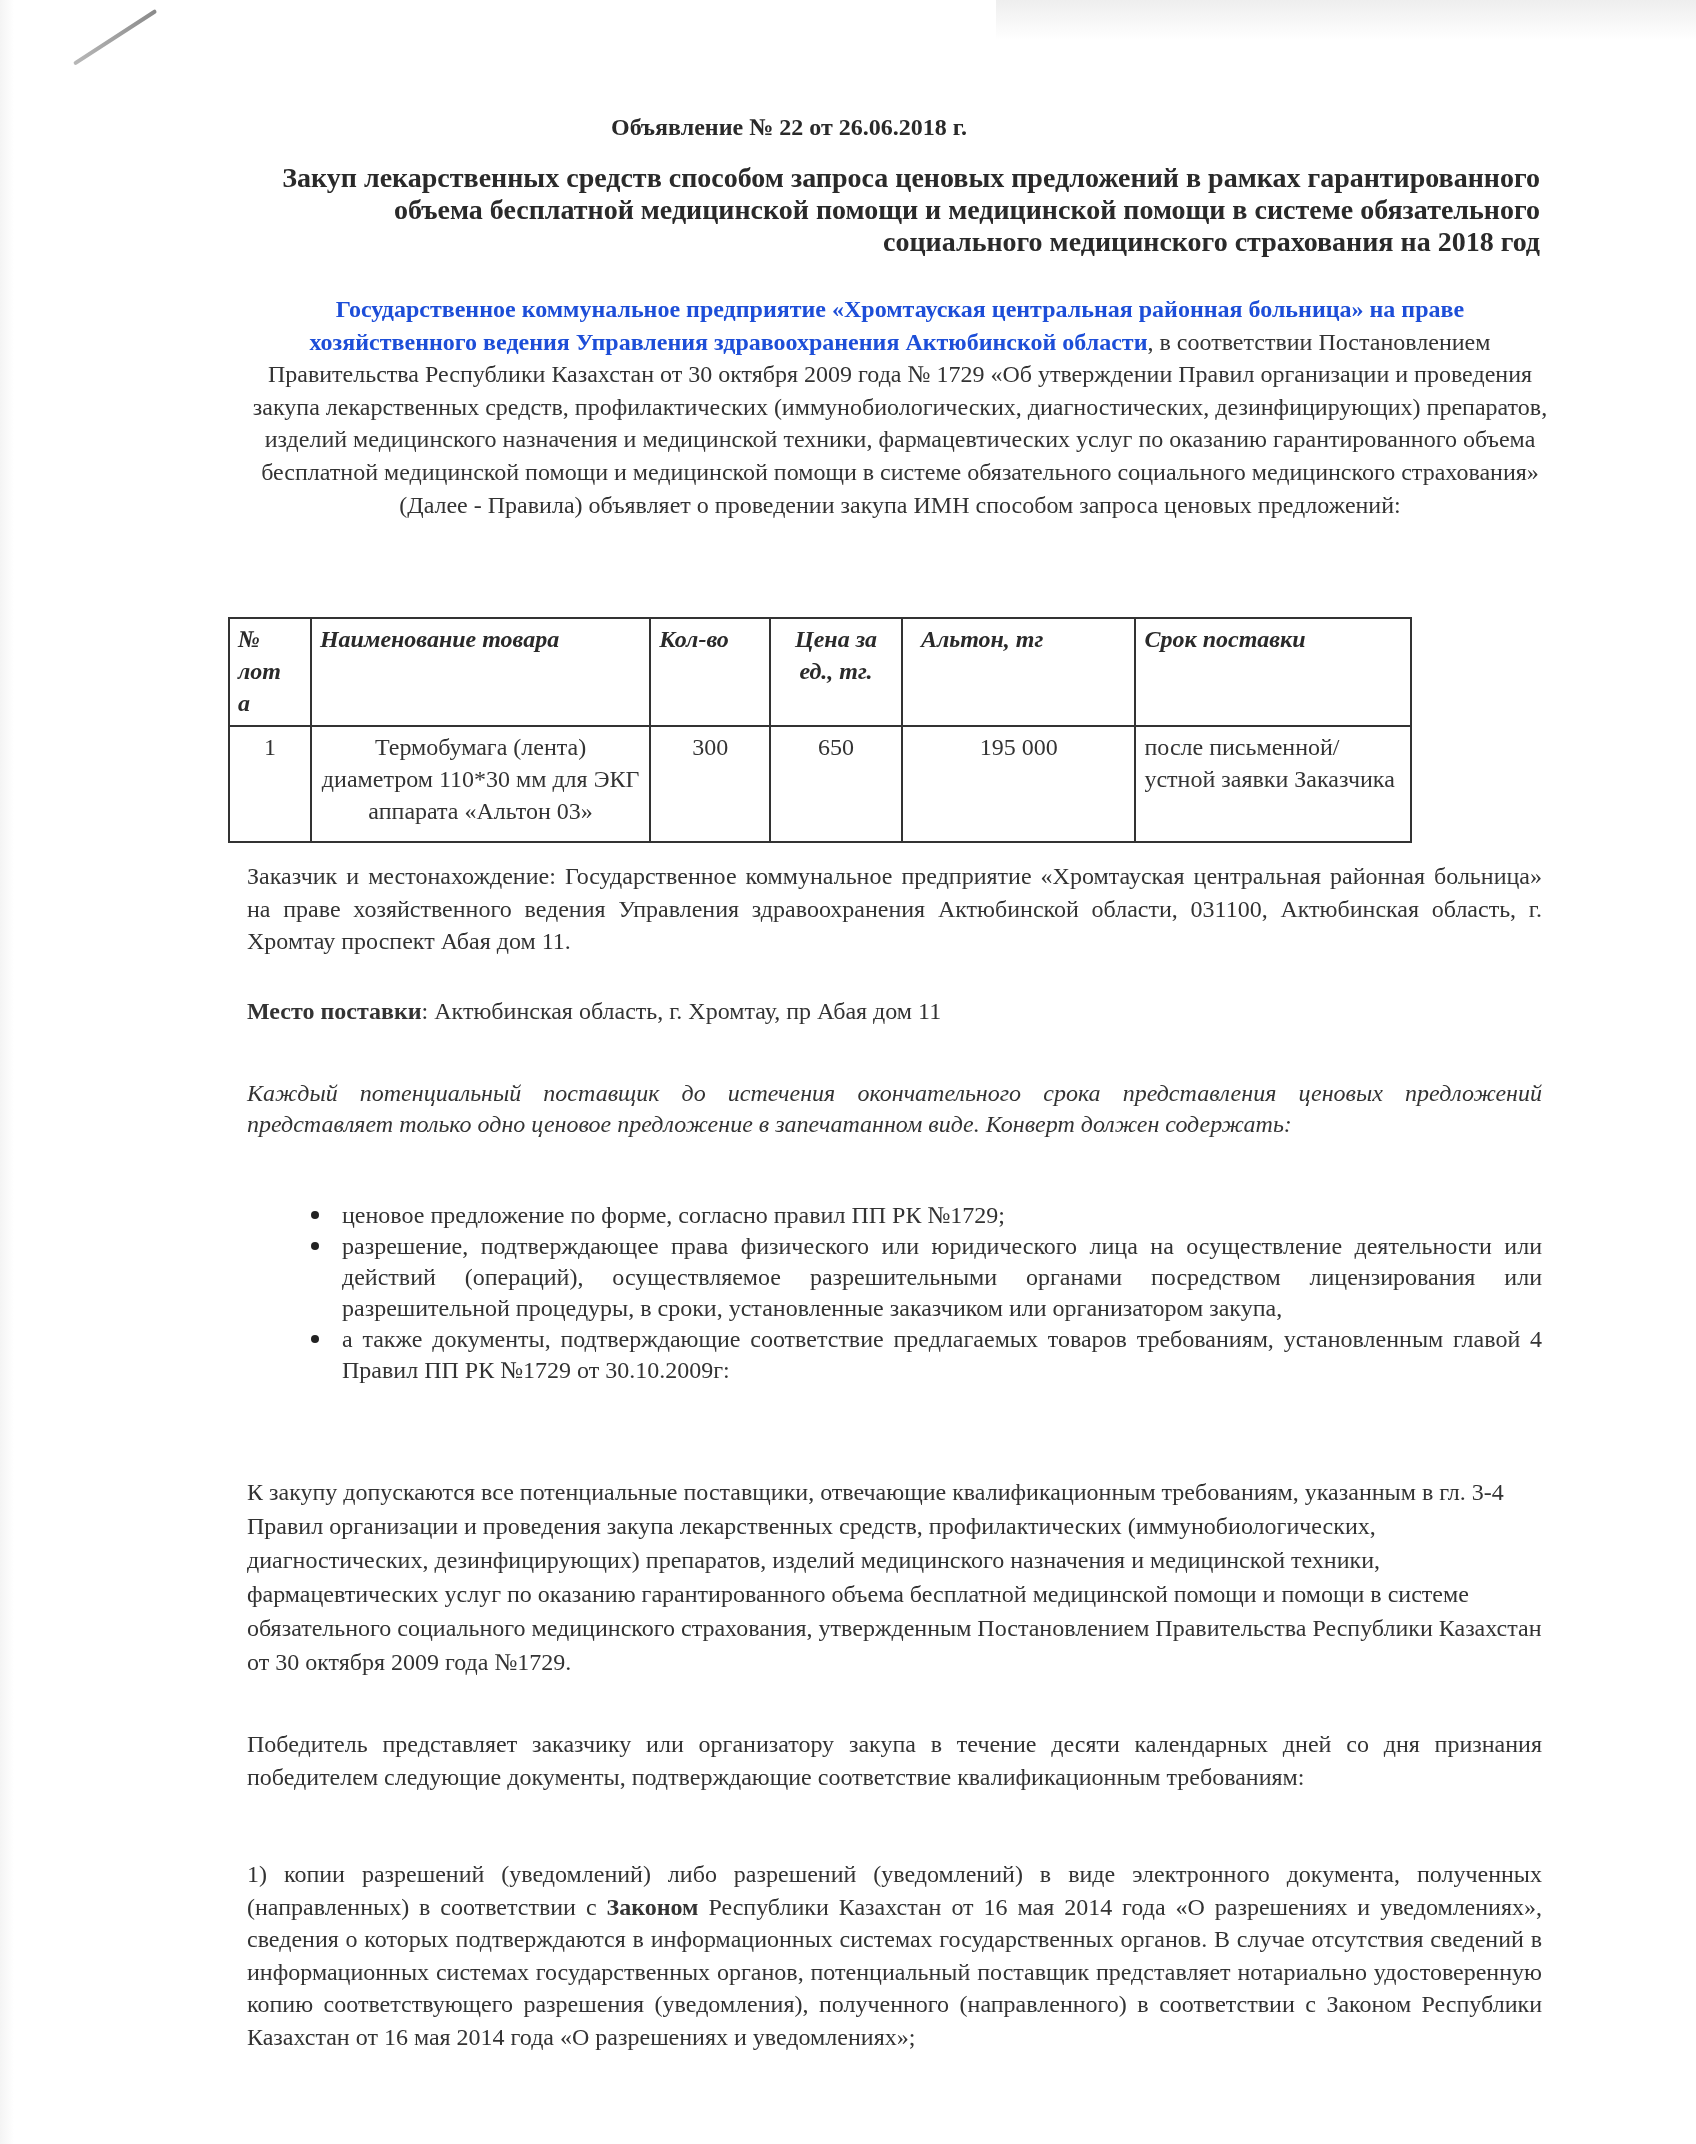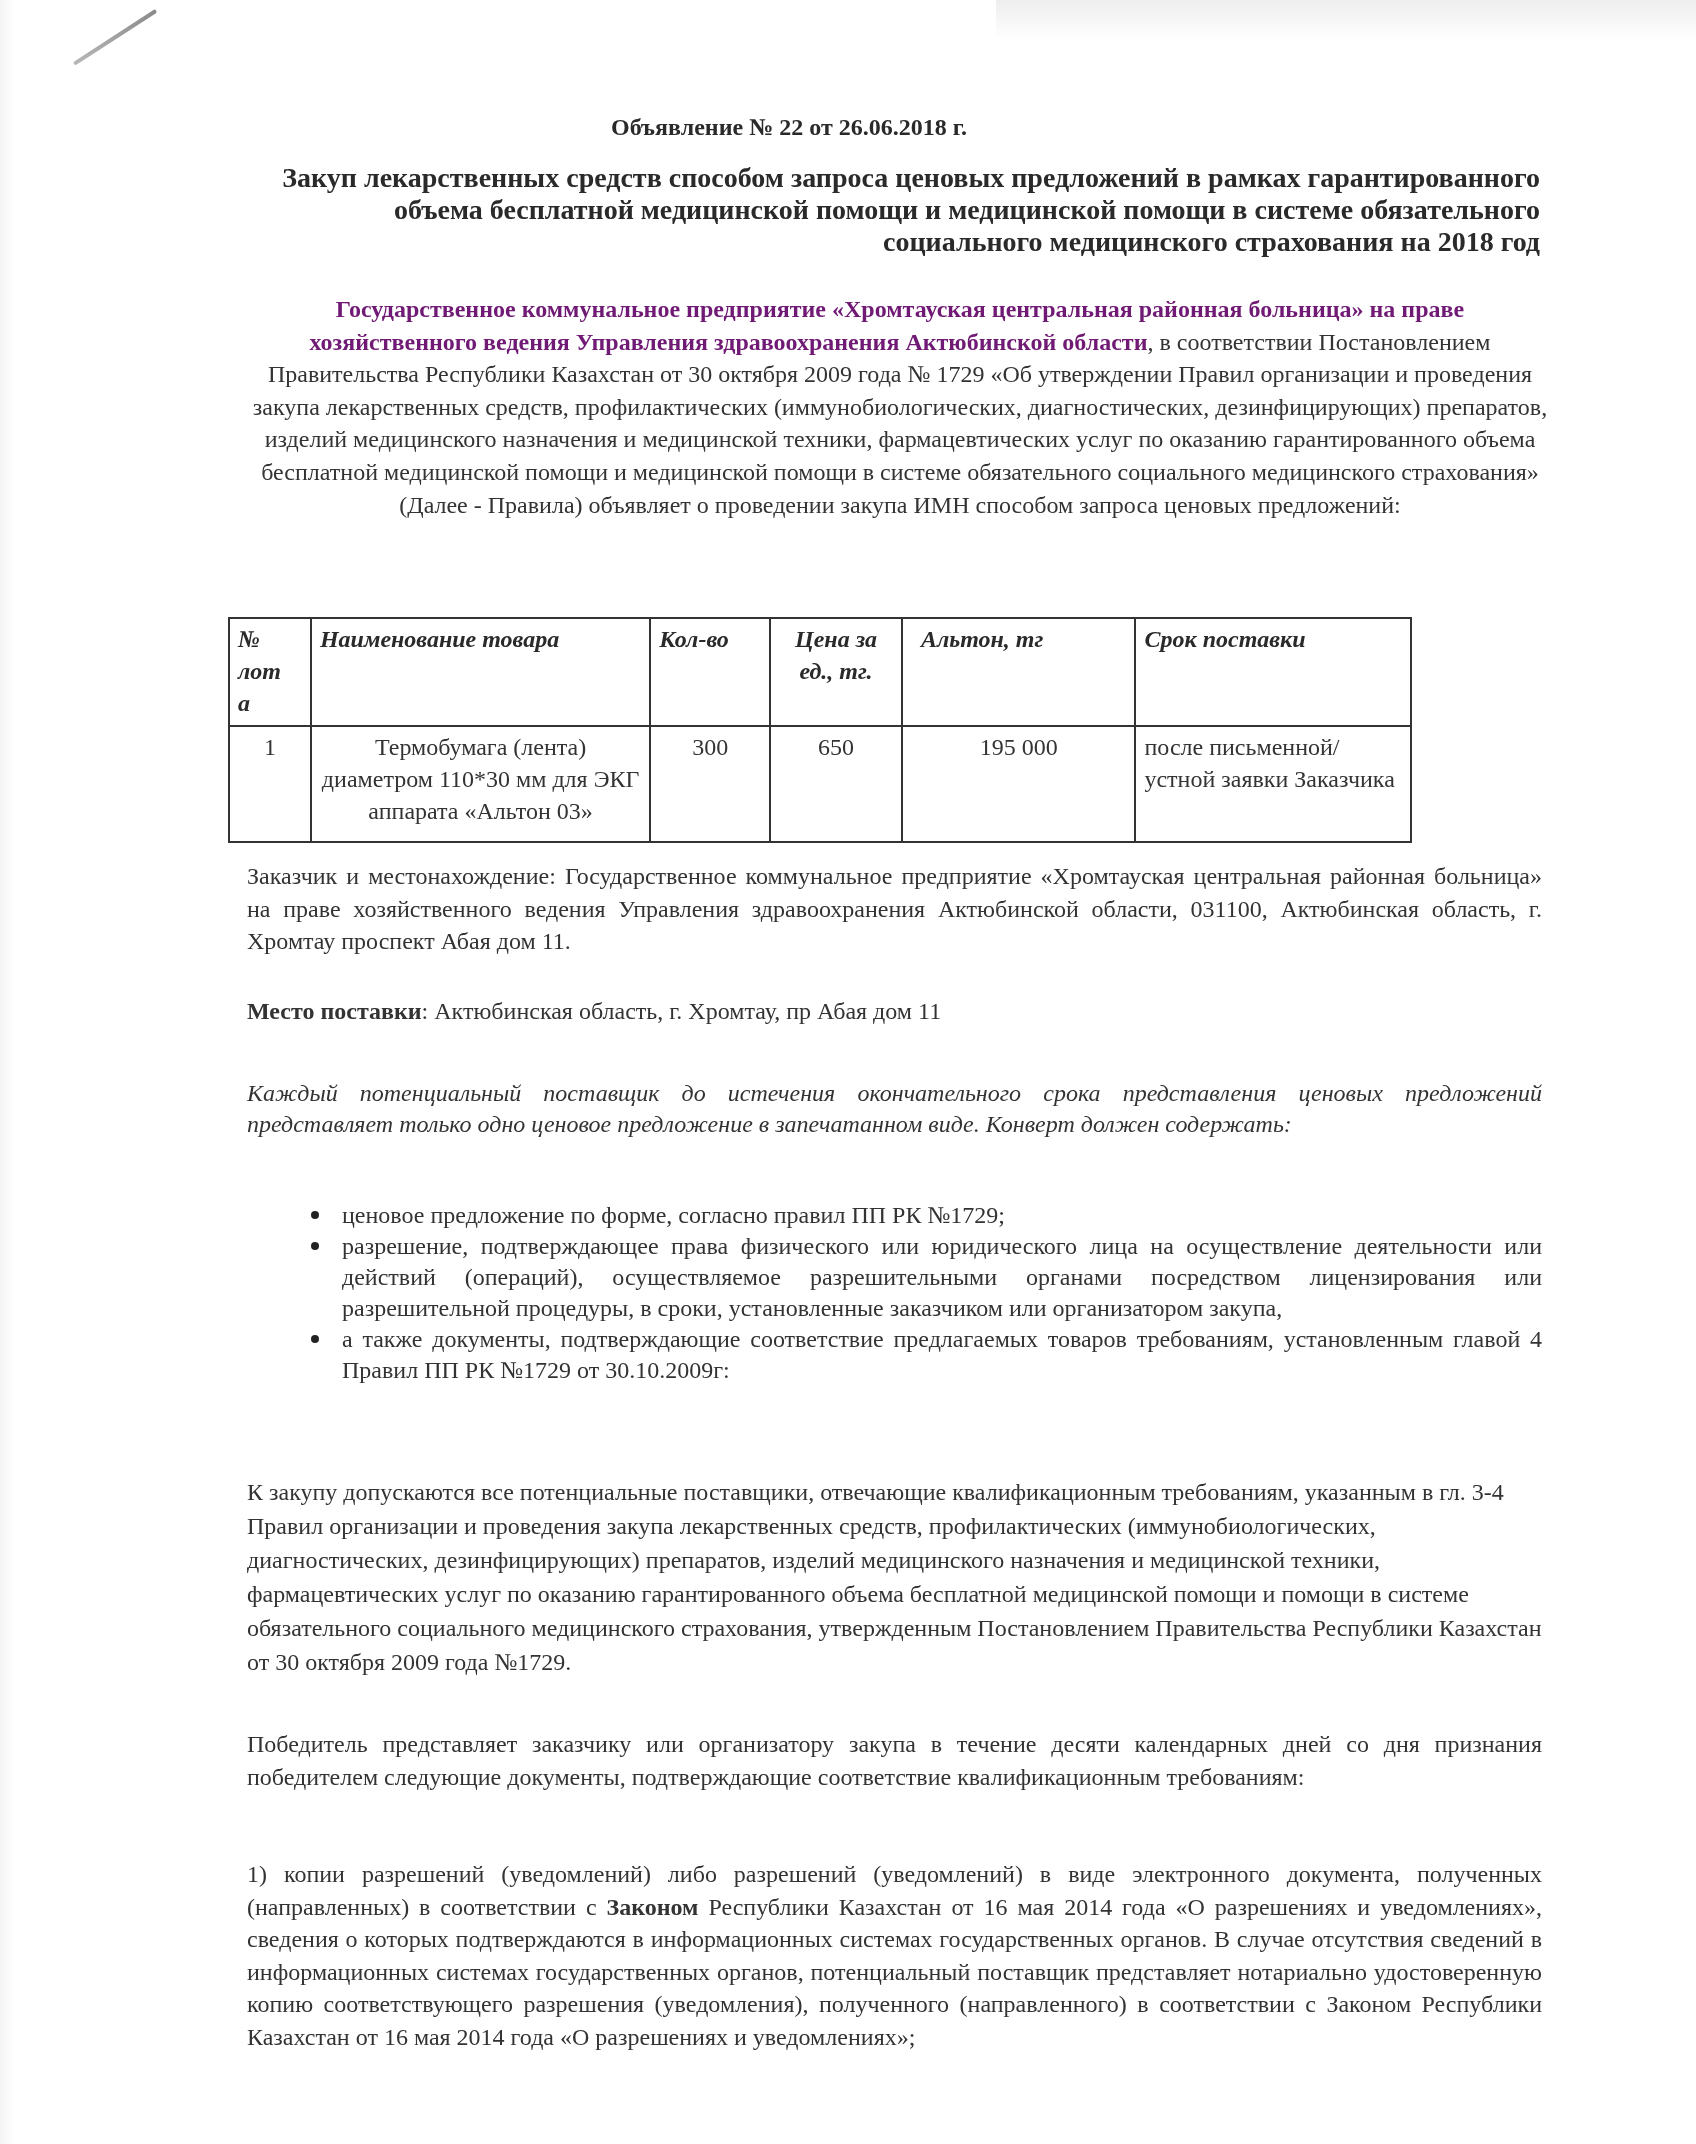--- a/index.html
+++ b/index.html
@@ -31,21 +31,21 @@
     padding-left: 110px; box-sizing: border-box; margin-top: 28px;
   }
   .heading {
     left: 260px; width: 1280px; top: 162px;
     font-size: 28px; font-weight: bold; text-align: right; line-height: 32px;
   }
   .intro {
     left: 250px; width: 1300px; top: 293px;
     font-size: 24px; text-align: center; line-height: 32.6px; color: #333;
   }
-  .intro b { color: #701a75; }
+  .intro b { color: #1d4ed8; }
   table.lots {
     position: absolute; left: 228px; top: 617px; width: 1184px;
     border-collapse: collapse; font-size: 24px; color: #333;
   }
   table.lots td, table.lots th {
     border: 2px solid #333; vertical-align: top; padding: 4px 8px 6px 8px;
     line-height: 32px;
   }
   table.lots th { font-weight: bold; text-align: left; height: 83px; color: #2a2a2a; font-style: italic; }
   table.lots th.c { text-align: center; }

